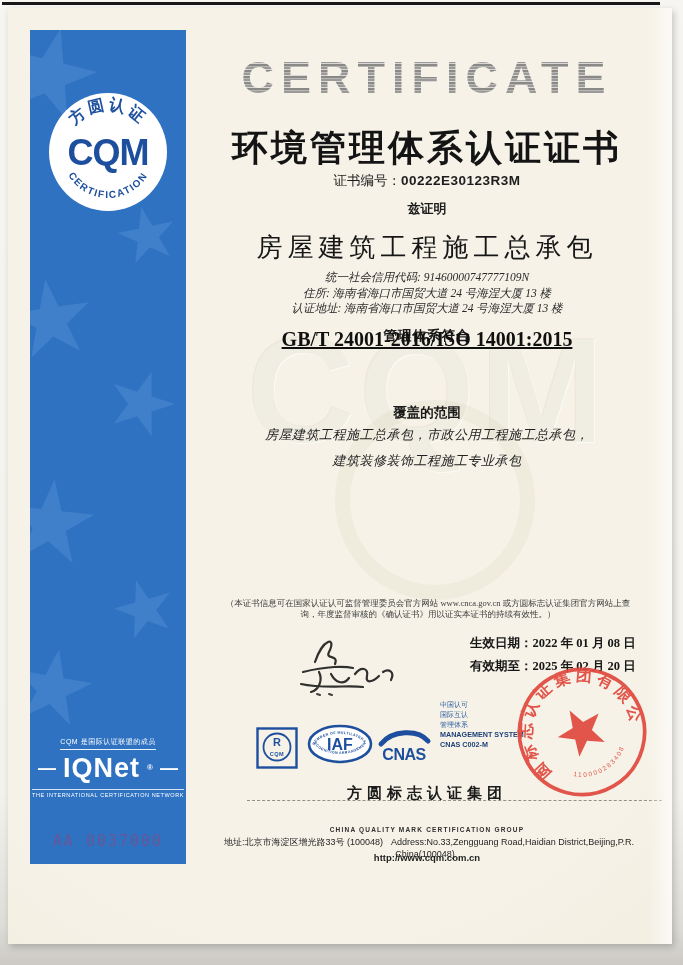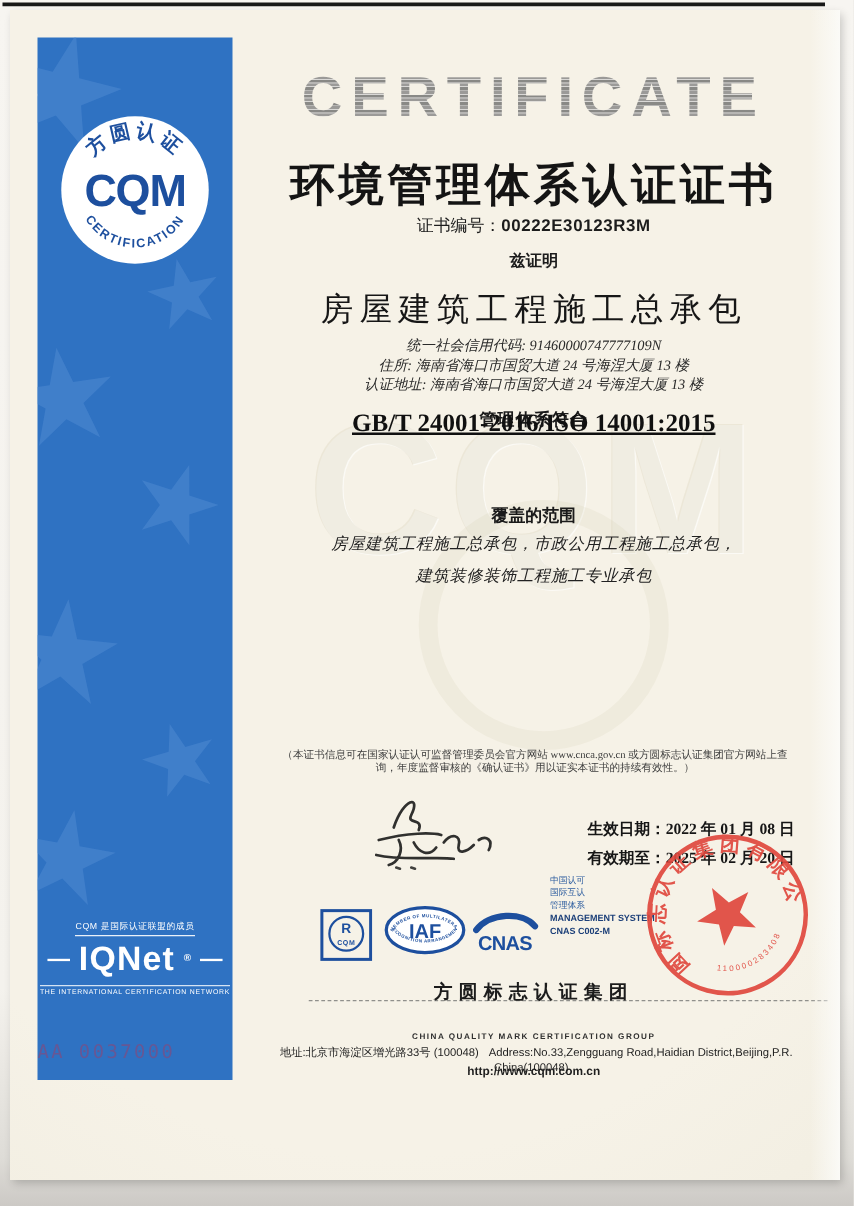--- a/index.html
+++ b/index.html
@@ -22,21 +22,21 @@
   .iqnet { position:absolute; left:0; right:0; top:700px; text-align:center; color:#fff; }
   .iqnet-tagline { display:inline-block; font-size:7px; letter-spacing:.5px;
                    border-bottom:1px solid rgba(255,255,255,.9); padding-bottom:2px; margin-bottom:3px; }
   .iqnet-row { display:flex; align-items:center; justify-content:center; gap:7px;
                font-weight:bold; font-size:27px; line-height:30px; }
   .iqnet-dash { font-size:18px; font-weight:bold; }
   .iqnet-name { letter-spacing:1px; }
   .iqnet-reg { font-size:8px; vertical-align:10px; }
   .iqnet-sub { display:inline-block; font-size:5.5px; letter-spacing:.6px; margin-top:2px;
                border-top:1px solid rgba(255,255,255,.8); padding-top:2px; }
-  .serial { position:absolute; left:0; right:0; bottom:14px; text-align:left;
+  .serial { position:absolute; left:0; right:0; bottom:14px; text-align:center;
             font-family:"DejaVu Sans Mono", monospace; font-size:15px; letter-spacing:2px;
             color:#6e5590; opacity:.9; }
 
   
   .cert-watermark { position:absolute; top:44px; left:180px; right:6px; text-align:center;
       font-size:45px; font-weight:800; letter-spacing:7px; opacity:.8;
       background-image:repeating-linear-gradient(180deg,#6f6f6f 0 2px,#a8a8a8 2px 3px,#858585 3px 5px,#d2d2d2 5px 6px);
       -webkit-background-clip:text; background-clip:text; color:transparent; }
   .wm-text { position:absolute; top:296px; left:180px; right:6px; text-align:center; z-index:0;
       font-size:150px; font-weight:800; letter-spacing:4px; color:rgba(206,196,168,.24);
@@ -54,21 +54,21 @@
           font-style:italic; color:#2a2a2a; }
   .conform { top:319px; font-size:13.5px; font-weight:bold; font-family:Liberation Sans, sans-serif;
              letter-spacing:1px; color:#1a1a1a; }
   .standard { top:320px; font-size:20px; font-weight:bold; font-family:"Liberation Serif", serif; color:#101010;text-decoration:underline; }
   .scope-label { top:396px; font-size:13.5px; font-weight:bold; font-family:"Liberation Serif", serif; color:#1a1a1a; }
   .scope { top:414px; font-size:13px; line-height:26px; font-family:"Liberation Serif", serif;
            font-style:italic; letter-spacing:.5px; color:#222; }
   .disclaimer { top:590px; left:190px; right:14px; font-size:8.5px; line-height:11px;
                 font-family:"Liberation Serif", serif; color:#3d3d3d; }
   .signature { position:absolute; left:285px; top:624px; z-index:2; }
-  .dates { position:absolute; left:462px; top:644px; z-index:1; font-family:"Liberation Serif", serif;
+  .dates { position:absolute; left:462px; top:624px; z-index:1; font-family:"Liberation Serif", serif;
            font-size:12.5px; font-weight:bold; color:#161616; line-height:22.5px; }
   .stamp { position:absolute; left:505px; top:655px; width:138px; height:138px; z-index:3; opacity:.92; }
   .logo { position:absolute; z-index:1; }
   .logo-rcqm { left:248px; top:719px; }
   .logo-iaf  { left:299px; top:716px; }
   .logo-cnas { left:368px; top:721px; }
   .acc-text { position:absolute; left:432px; top:692px; z-index:1; font-size:7px; line-height:10px; color:#2d5d9f; }
   .acc-text .bold { font-weight:bold; color:#1d4079; font-size:7.2px; }
   .dash-sep { position:absolute; left:239px; top:792px; width:415px; border-top:1px dashed #90908c; }
   .group-cn { top:776px; font-size:15px; font-weight:bold; font-family:"Liberation Serif", serif;

